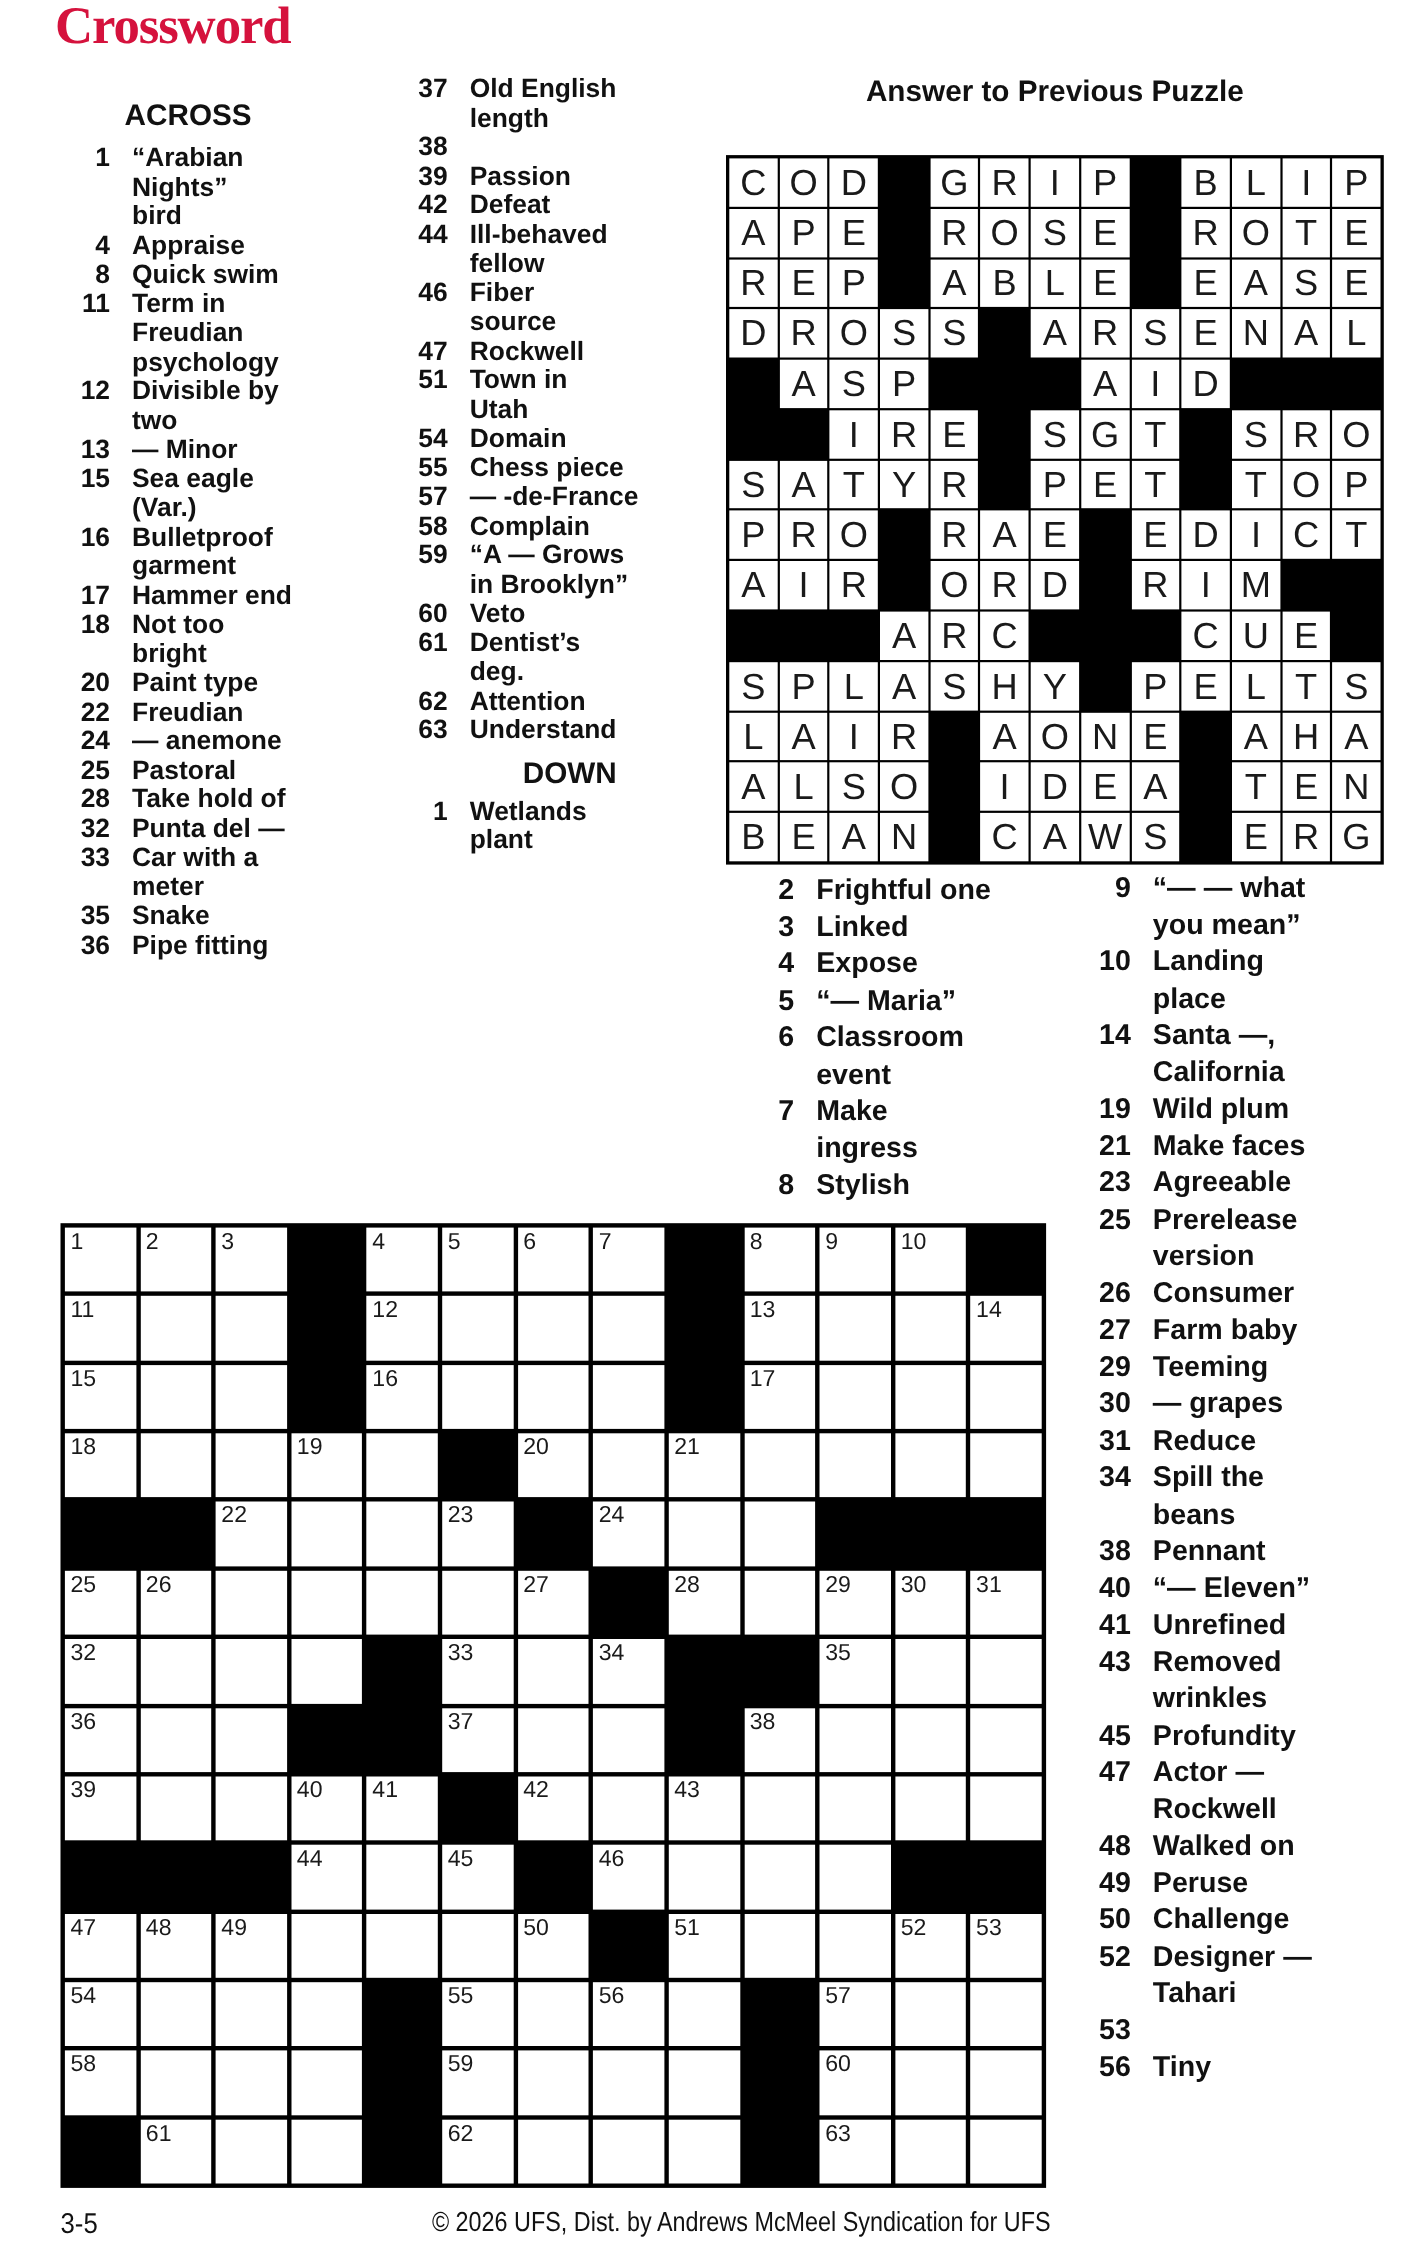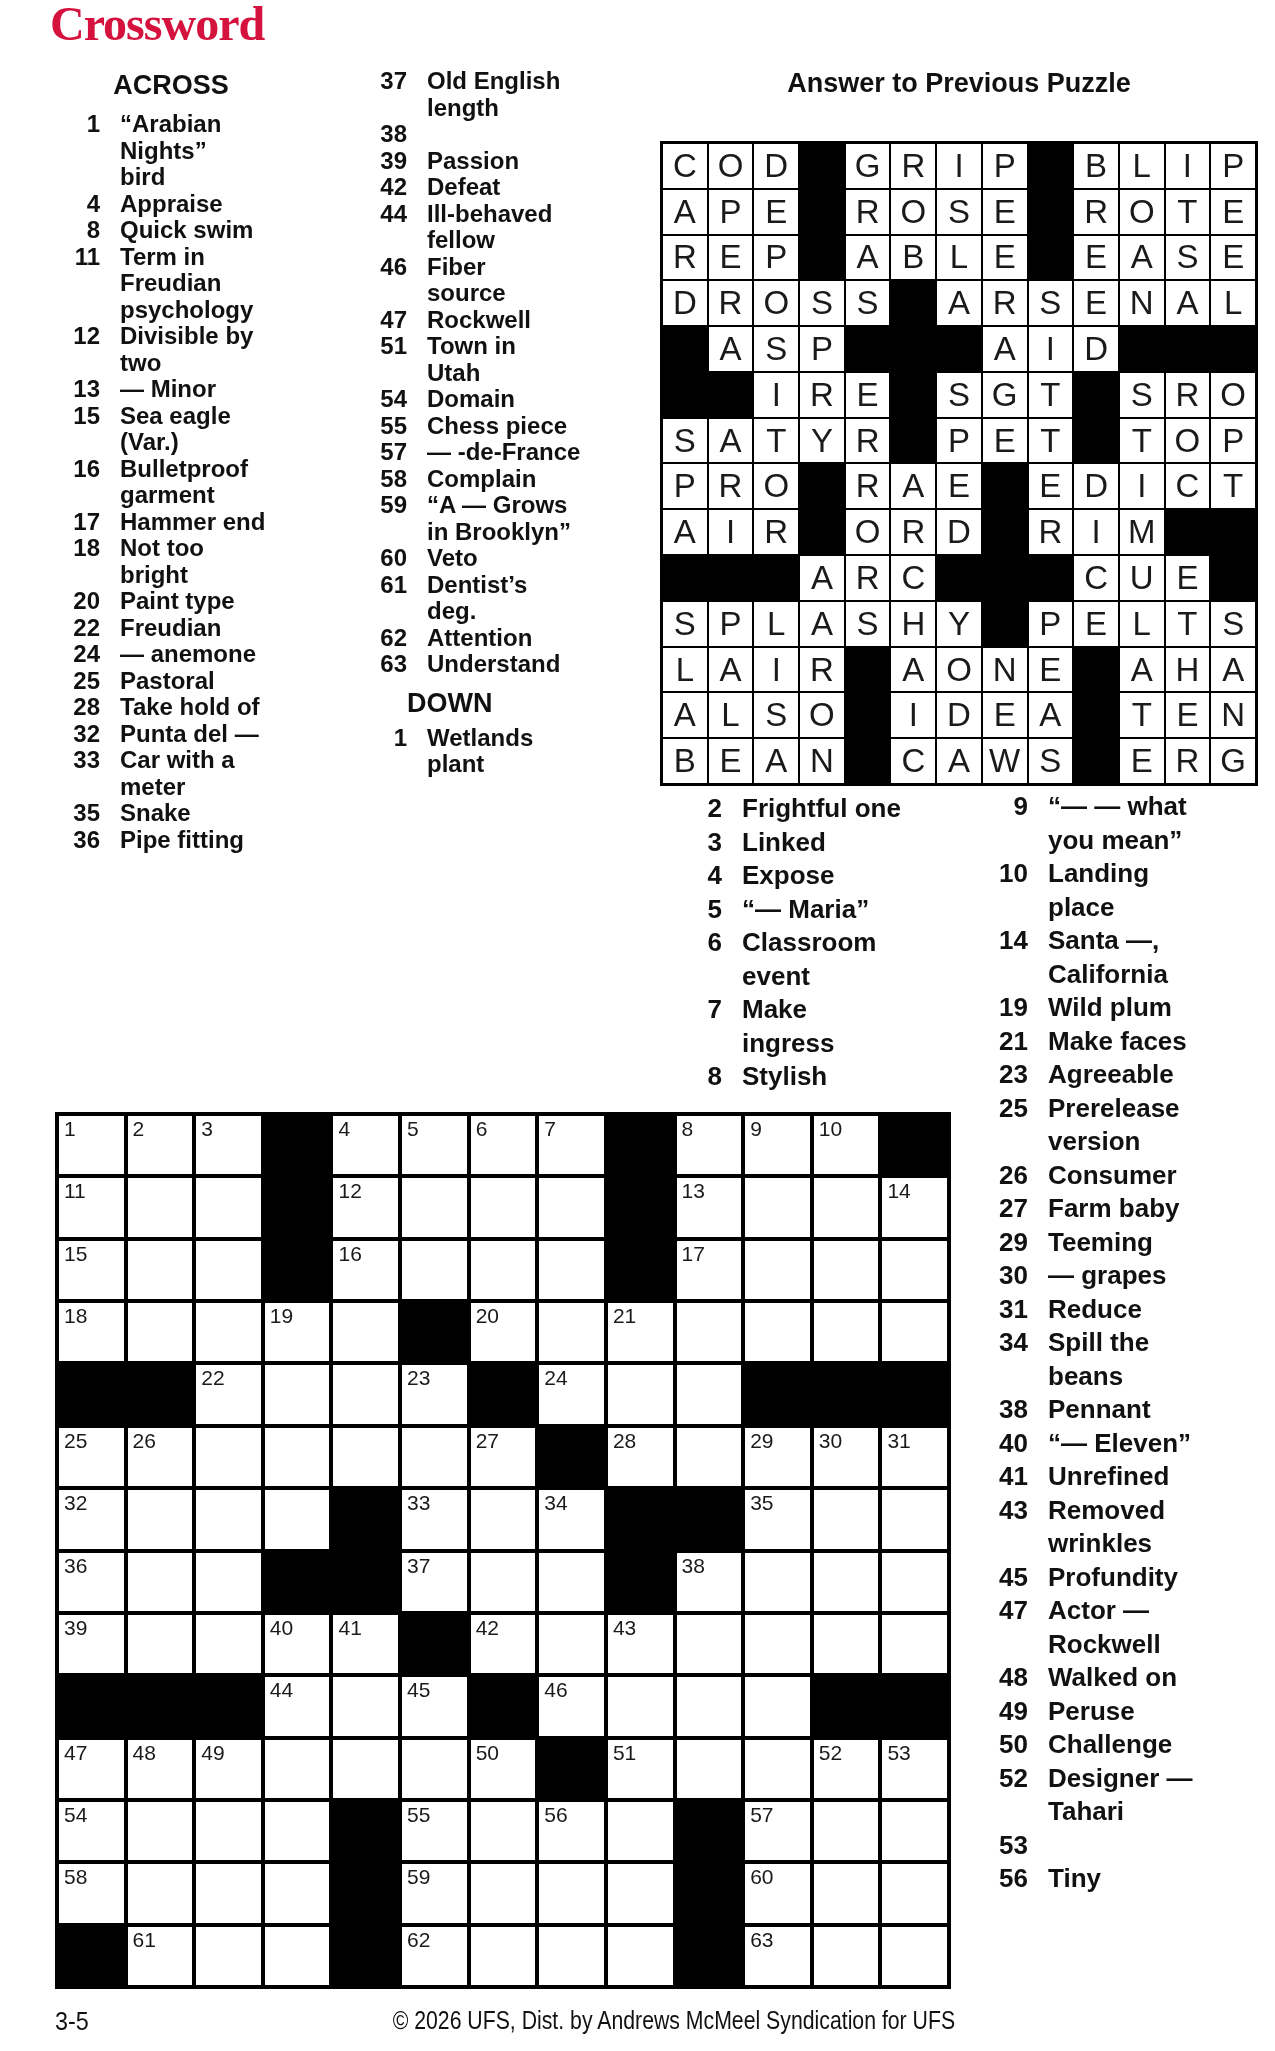--- a/index.html
+++ b/index.html
@@ -9,31 +9,31 @@
   }
   .abs{position:absolute;}
   #page-title{
     left:50px;top:-4px;
     font-family:"Liberation Serif",serif;font-weight:bold;
     font-size:48px;letter-spacing:-1px;
   }
   .col-heading{
     font-size:27px;font-weight:bold;text-align:center;color:#111;
   }
-  #across-heading{width:238px;margin-bottom:10px;}
+  #across-heading{width:238px;margin-bottom:10px;margin-top:20px;}
   #answer-heading{left:660px;top:68px;width:598px;}
   
   .clue{display:flex;align-items:flex-start;}
   .clue .num{flex:0 0 48px;text-align:right;}
   .clue .txt{margin-left:20px;white-space:pre-line;}
   .clues-a .clue{font-size:24px;line-height:26.5px;font-weight:bold;}
   .clues-b .clue{font-size:26px;line-height:33.5px;font-weight:bold;}
   #across-col1{left:52px;top:70px;width:238px;}
   #across-col2{left:359px;top:68px;width:270px;}
-  #down-heading{width:222px;margin:10px 0 6px 48px;font-size:27px;font-weight:bold;text-align:left;}
+  #down-heading{width:222px;margin:10px 0 6px 48px;font-size:27px;font-weight:bold;text-align:center;}
   #down-col2{left:674px;top:792px;width:250px;}
   #down-col3{left:980px;top:790px;width:235px;}
   
   .xgrid{display:grid;background:#000;box-sizing:border-box;}
   #answer-grid{
     left:660px;top:141px;width:598px;height:645px;
     grid-template-rows:repeat(14,1fr);grid-template-columns:repeat(13,1fr);
     gap:2px;padding:3px;
   }
   #puzzle-grid{

